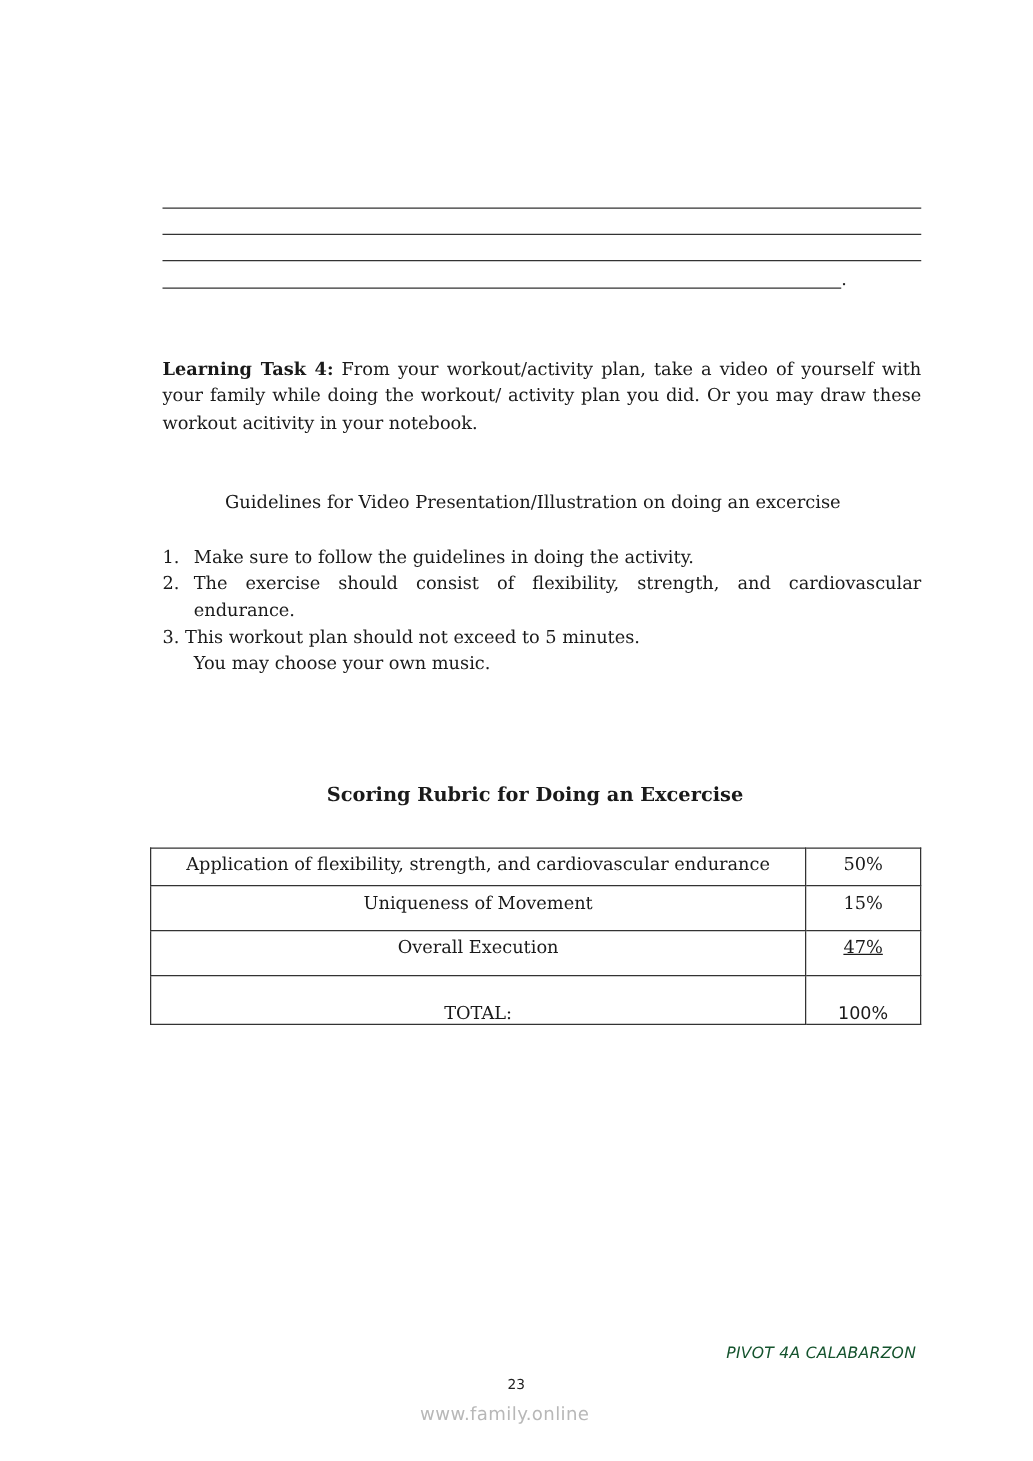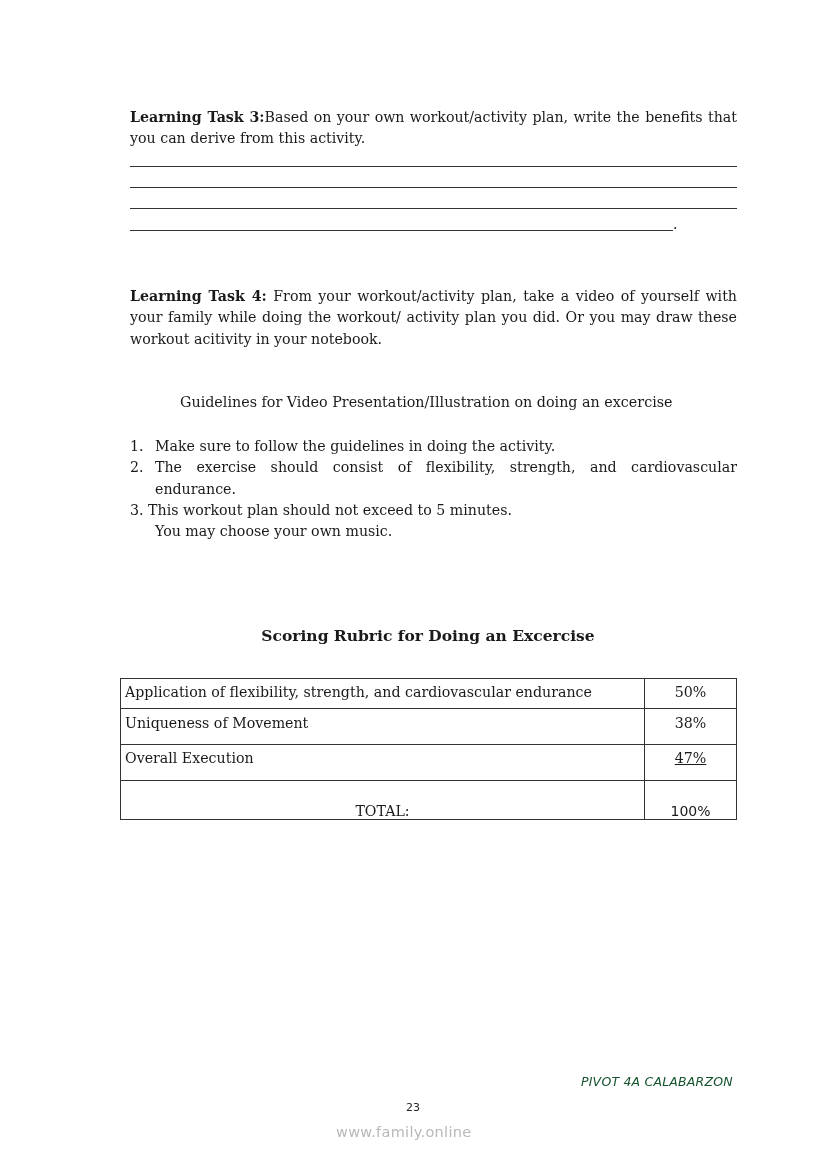--- a/index.html
+++ b/index.html
@@ -13,44 +13,41 @@
     .dot { position: absolute; font-size: 14px; }
     .h-guide { position: absolute; left: 180px; top: 394px; font-size: 14.3px; font-weight: normal; white-space: nowrap; }
     .list { position: absolute; left: 130px; top: 436px; width: 607px; font-size: 14.2px; line-height: 21.3px; }
     .li { position: relative; padding-left: 25px; text-align: justify; }
     .li .num { position: absolute; left: 0; top: 0; }
     .li.tight { padding-left: 0; }
     .h-rubric { position: absolute; left: 0; width: 856px; top: 626px; text-align: center;
       font-size: 15.5px; font-weight: bold; }
     table.rubric { position: absolute; left: 120px; top: 678px; width: 617px; border-collapse: collapse;
       font-size: 14.2px; }
-    table.rubric td { border: 1px solid #333; padding: 0 4px; vertical-align: top; }
+    table.rubric td { border: 1px solid #333; padding: 0 4px; vertical-align: top; text-align: center; }
     table.rubric td.pct { width: 92px; text-align: center; }
     table.rubric tr.r0 td { height: 30px; padding-top: 5px; box-sizing: border-box; }
     table.rubric tr.r1 td { height: 36px; padding-top: 5px; box-sizing: border-box; }
     table.rubric tr.r2 td { height: 36px; padding-top: 6px; box-sizing: border-box; }
     table.rubric tr.r3 td { height: 36px; padding-top: 5px; box-sizing: border-box; }
     table.rubric tr.rt td { height: 36px; padding-top: 22px; box-sizing: border-box; font-weight: normal; }
     table.rubric tr.rt td.lbl { text-align: center; }
     table.rubric tr.rt td.pct { font-family: "DejaVu Sans", sans-serif; font-size: 14px; text-align: center; }
     .u { text-decoration: underline; }
     .footer-org { position: absolute; left: 581px; top: 1074px; font-family: "DejaVu Sans", "Liberation Sans", sans-serif;
       font-style: italic; font-size: 12.5px; letter-spacing: 0.2px; color: #14532d; }
     .page-num { position: absolute; left: 406px; top: 1101px; font-family: "DejaVu Sans", sans-serif; font-size: 11px; color: #222; }
     .watermark { position: absolute; left: 336px; top: 1124px; font-family: "DejaVu Sans", sans-serif; font-size: 14.5px;
       color: #b8b8b8; letter-spacing: 0.3px; }
   </style>
 </head>
 <body>
 
 <div class="page">
 
-  <div class="para" style="top:107px;">
-    <b>Learning Task 3:</b><span>Based on your own workout/activity plan, write the benefits that you can derive from this activity.</span>
-  </div>
 
   <div class="line" style="top:166px; width:607px;"></div>
   <div class="line" style="top:187px; width:607px;"></div>
   <div class="line" style="top:208px; width:607px;"></div>
   <div class="line" style="top:230px; width:543px;"></div>
   <span class="dot" style="left:673px; top:216px;">.</span>
 
   <div class="para" style="top:286px;">
     <b>Learning Task 4:</b><span> From your workout/activity plan, take a video of yourself with your family while doing the workout/ activity plan you did. Or you may draw these workout acitivity in your notebook.</span>
   </div>
@@ -78,21 +75,21 @@
   <div class="h-rubric">Scoring Rubric for Doing an Excercise</div>
 
   <table class="rubric">
     <tbody>
         <tr class="r0">
       <td>Application of flexibility, strength, and cardiovascular endurance</td>
       <td class="pct">50%</td>
     </tr>
     <tr class="r2">
       <td>Uniqueness of Movement</td>
-      <td class="pct">38%</td>
+      <td class="pct">15%</td>
     </tr>
     <tr class="r3">
       <td>Overall Execution</td>
       <td class="pct"><span class="u">47%</span></td>
     </tr>
     <tr class="rt">
       <td class="lbl">TOTAL:</td>
       <td class="pct">100%</td>
     </tr>
   </tbody>

